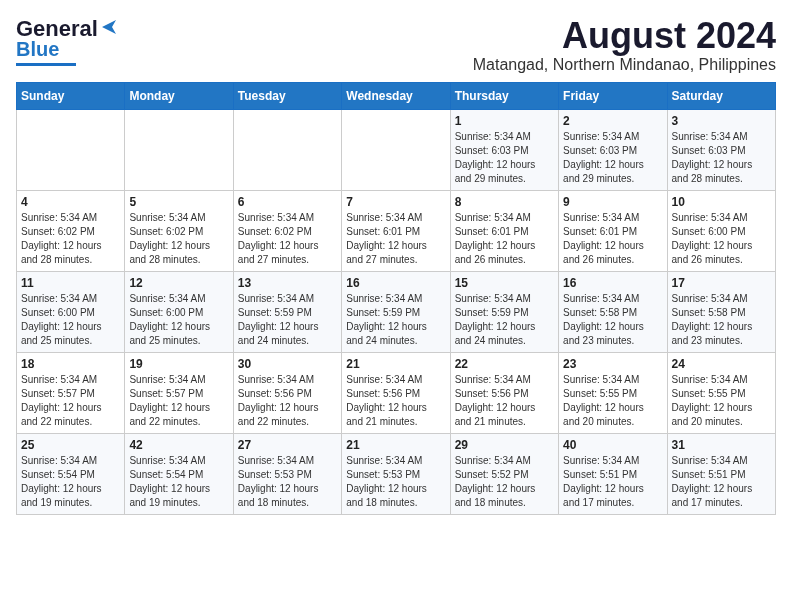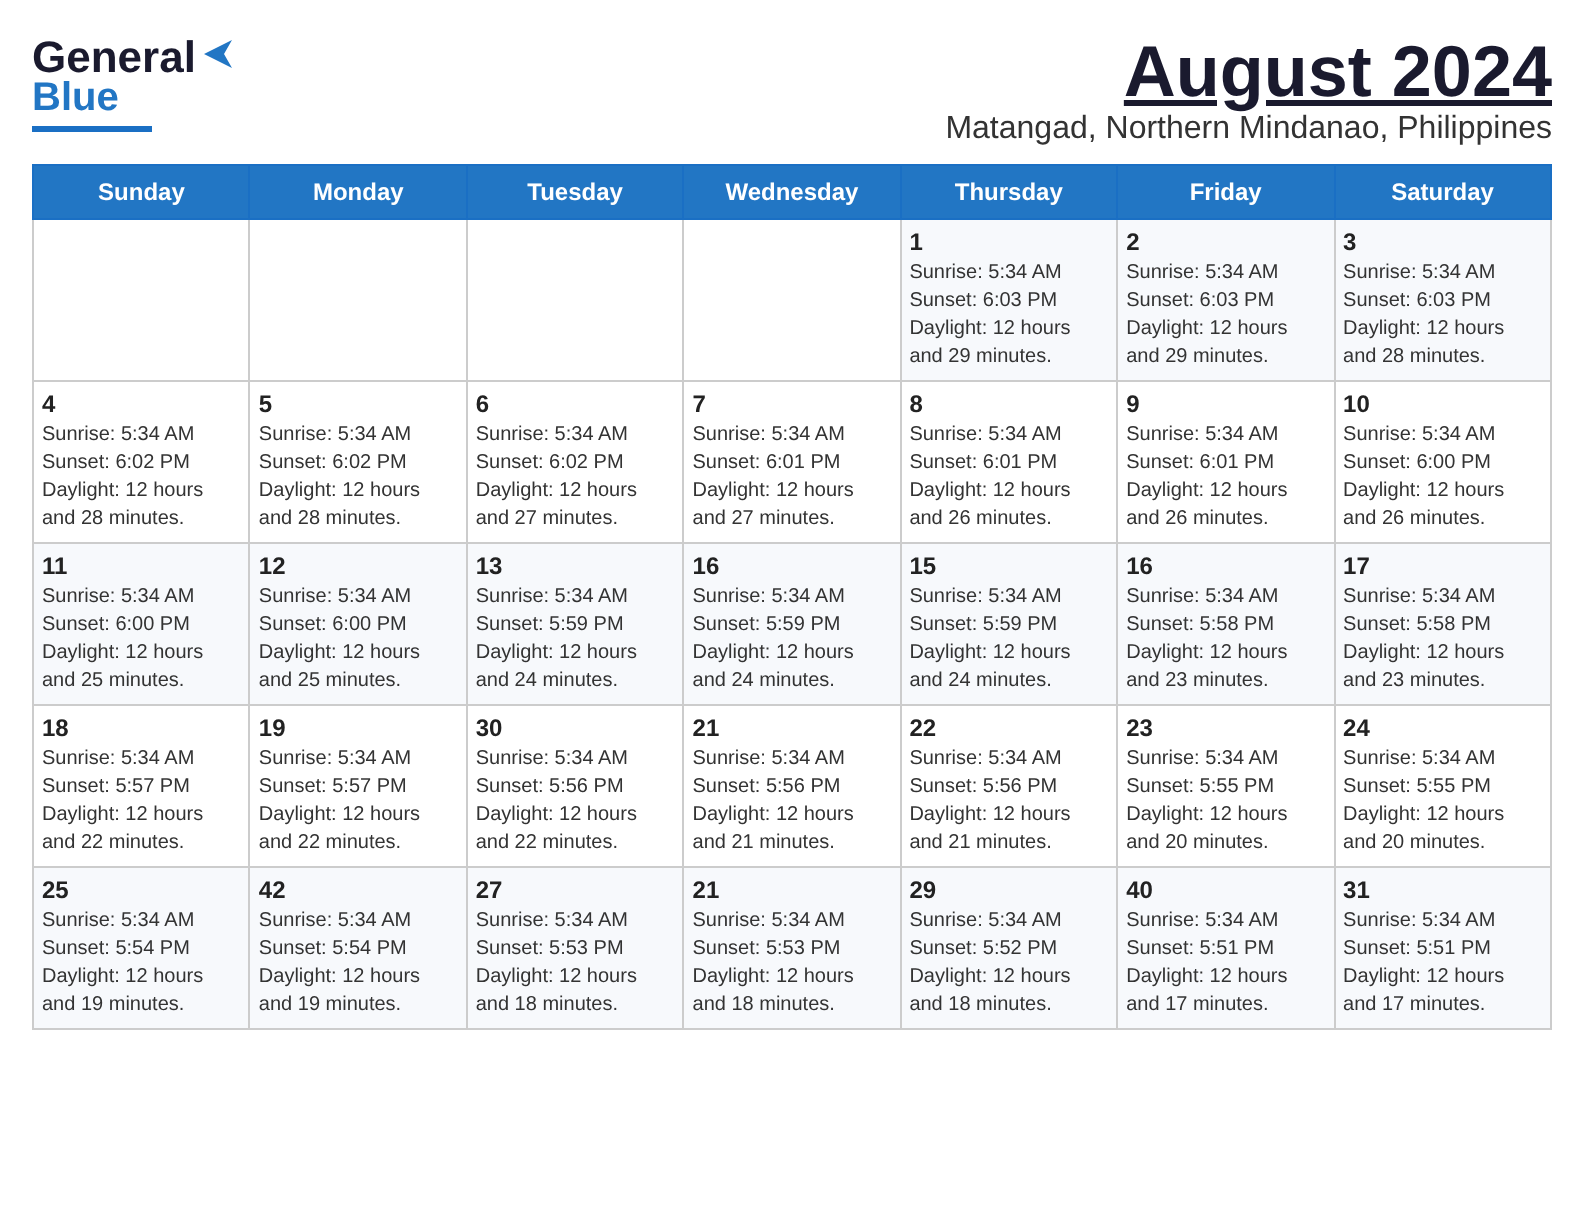--- a/index.html
+++ b/index.html
@@ -28,37 +28,36 @@
       margin-top: 2px;
     }
     .title-block {
       text-align: right;
     }
     .month-year {
       font-size: 36px;
       font-weight: bold;
       color: #1a1a2e;
       line-height: 1.1;
-      text-decoration: underline;
     }
     .location {
       font-size: 16px;
       color: #333;
       text-align: center;
     }
     table {
       width: 100%;
       border-collapse: collapse;
       font-size: 10.5px;
     }
     thead th {
       background: #2276c4;
       color: #fff;
       padding: 6px 4px;
-      text-align: center;
+      text-align: left;
       font-size: 12px;
       font-weight: bold;
       border: 1px solid #1a6fc4;
     }
     tbody td {
       border: 1px solid #ccc;
       vertical-align: top;
       padding: 4px 4px;
       height: 80px;
       width: calc(100% / 7);

